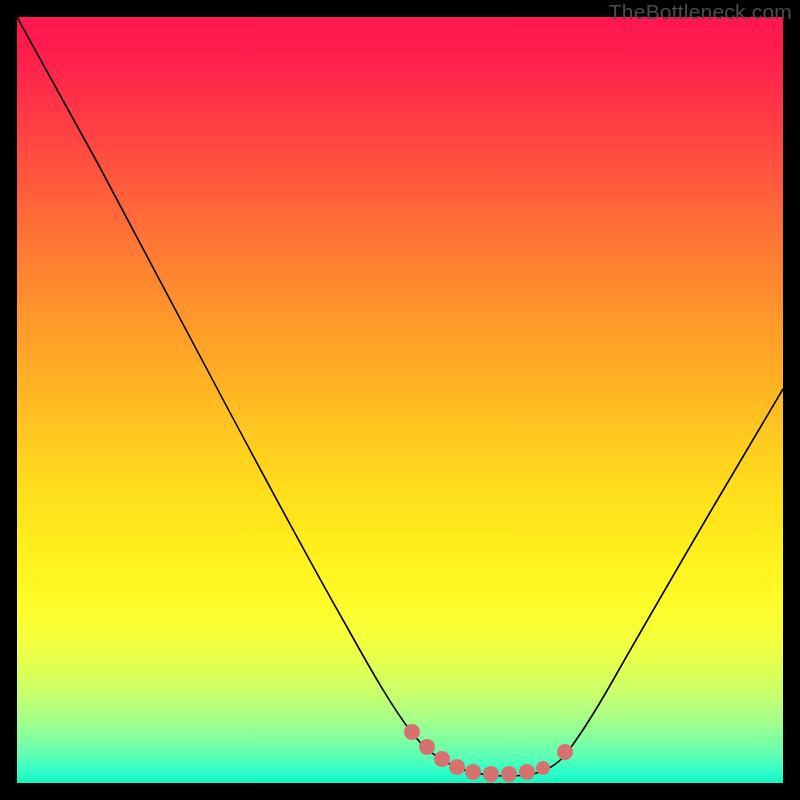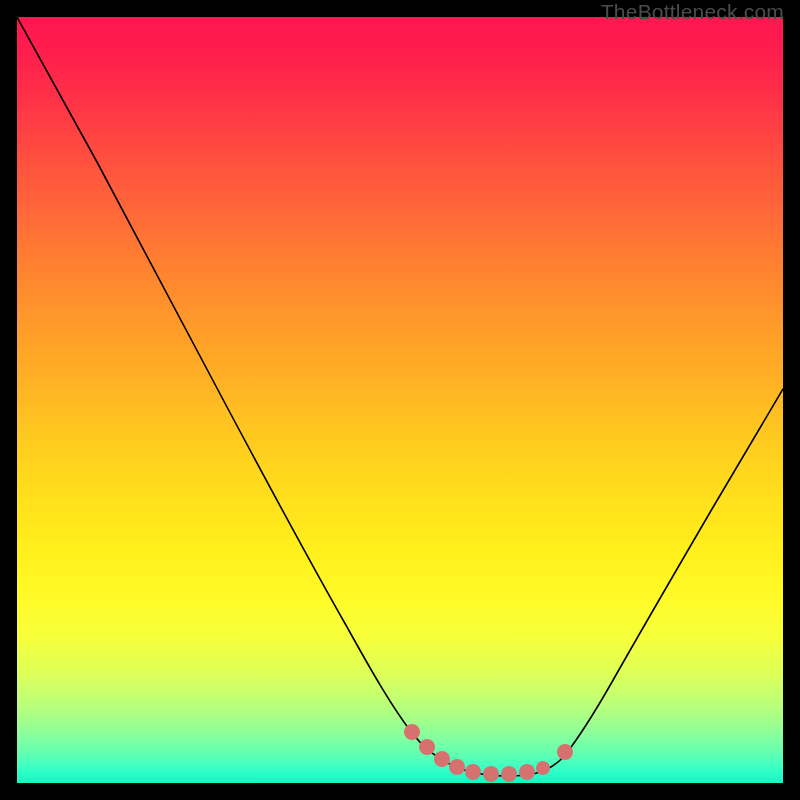--- a/index.html
+++ b/index.html
@@ -47,21 +47,21 @@
       #a7ff88 91.5%,
       #85ff9f 94%,
       #5cffb5 96.5%,
       #2fffc9 98.5%,
       #11f7c2 100%
     );
   }
   .credit {
     position: absolute;
     top: 0;
-    right: 16px;
+    right: 8px;
     color: #4c4c4c;
     font-size: 21px;
     font-weight: 400;
     letter-spacing: 0.2px;
     user-select: none;
   }
   svg {
     position: absolute;
     left: 0; top: 0;
     width: 766px;

